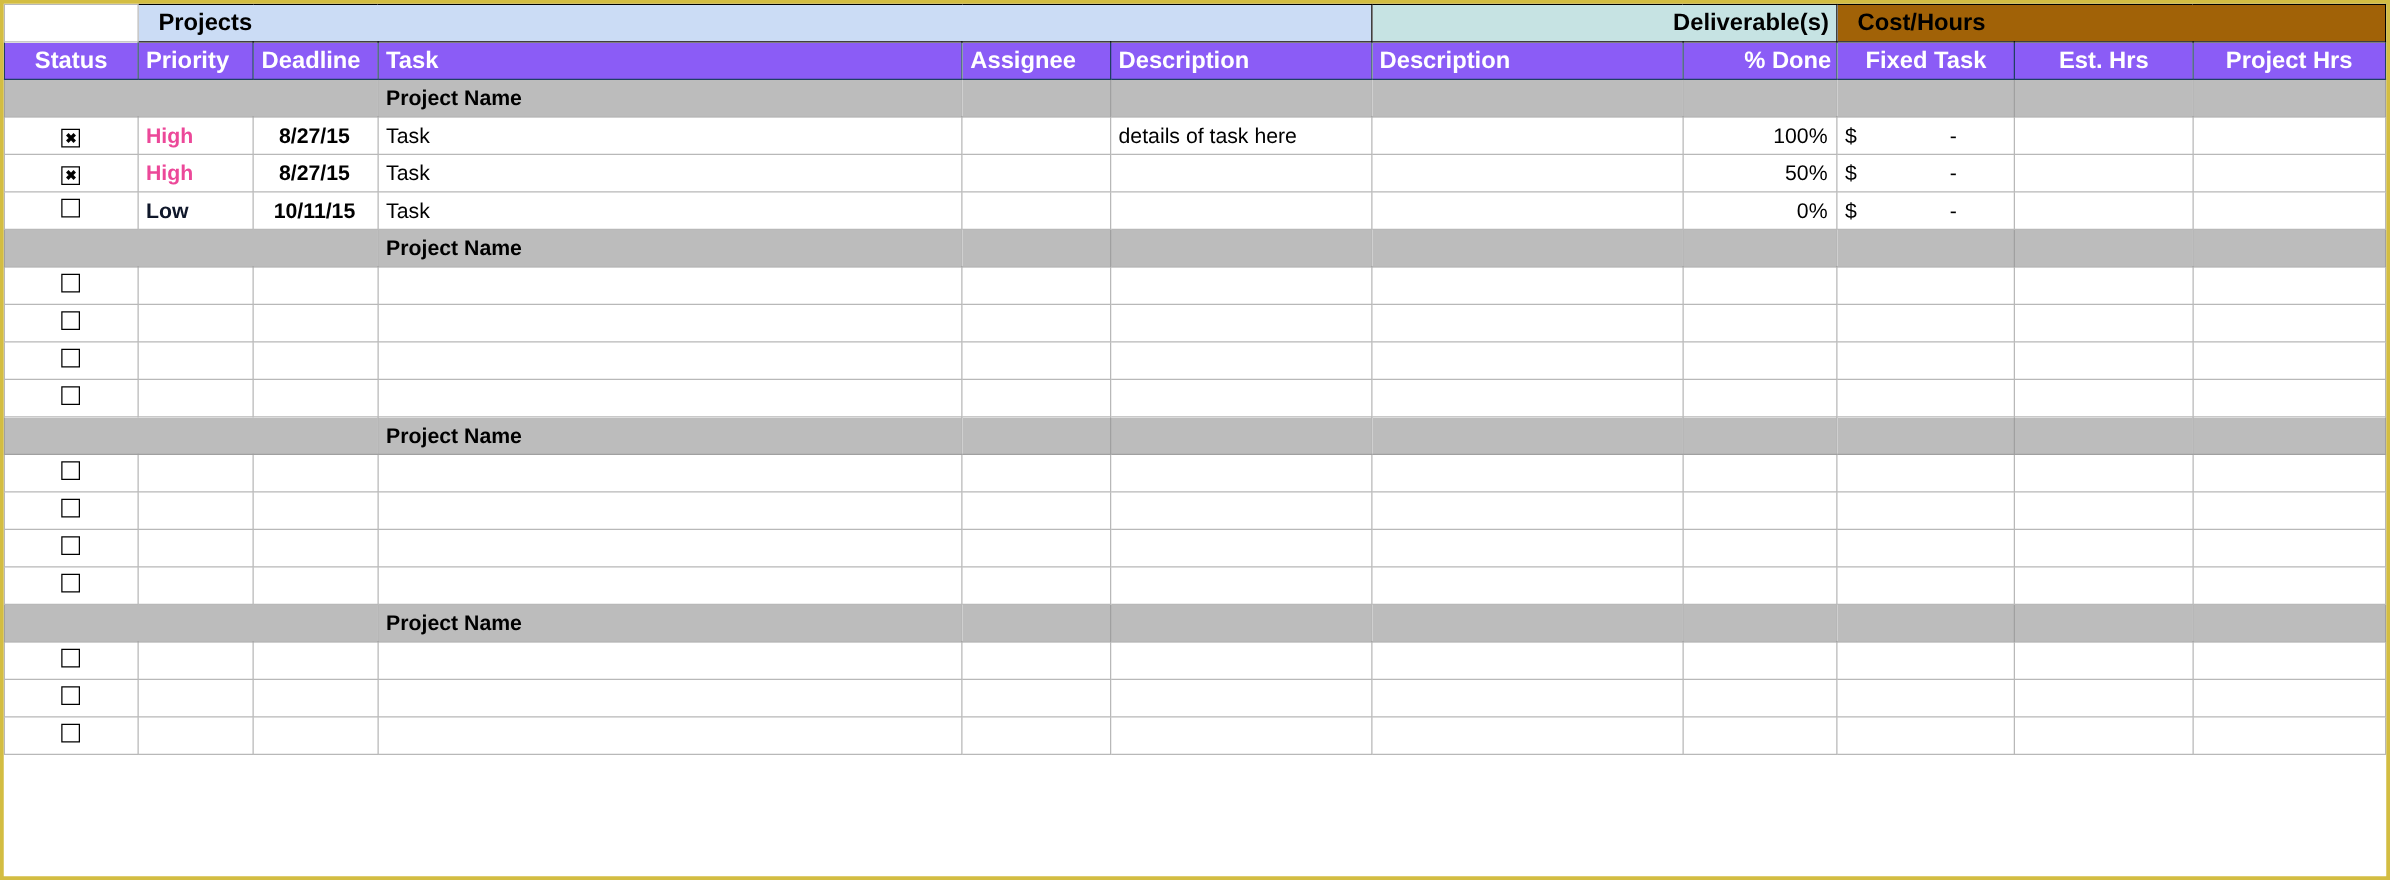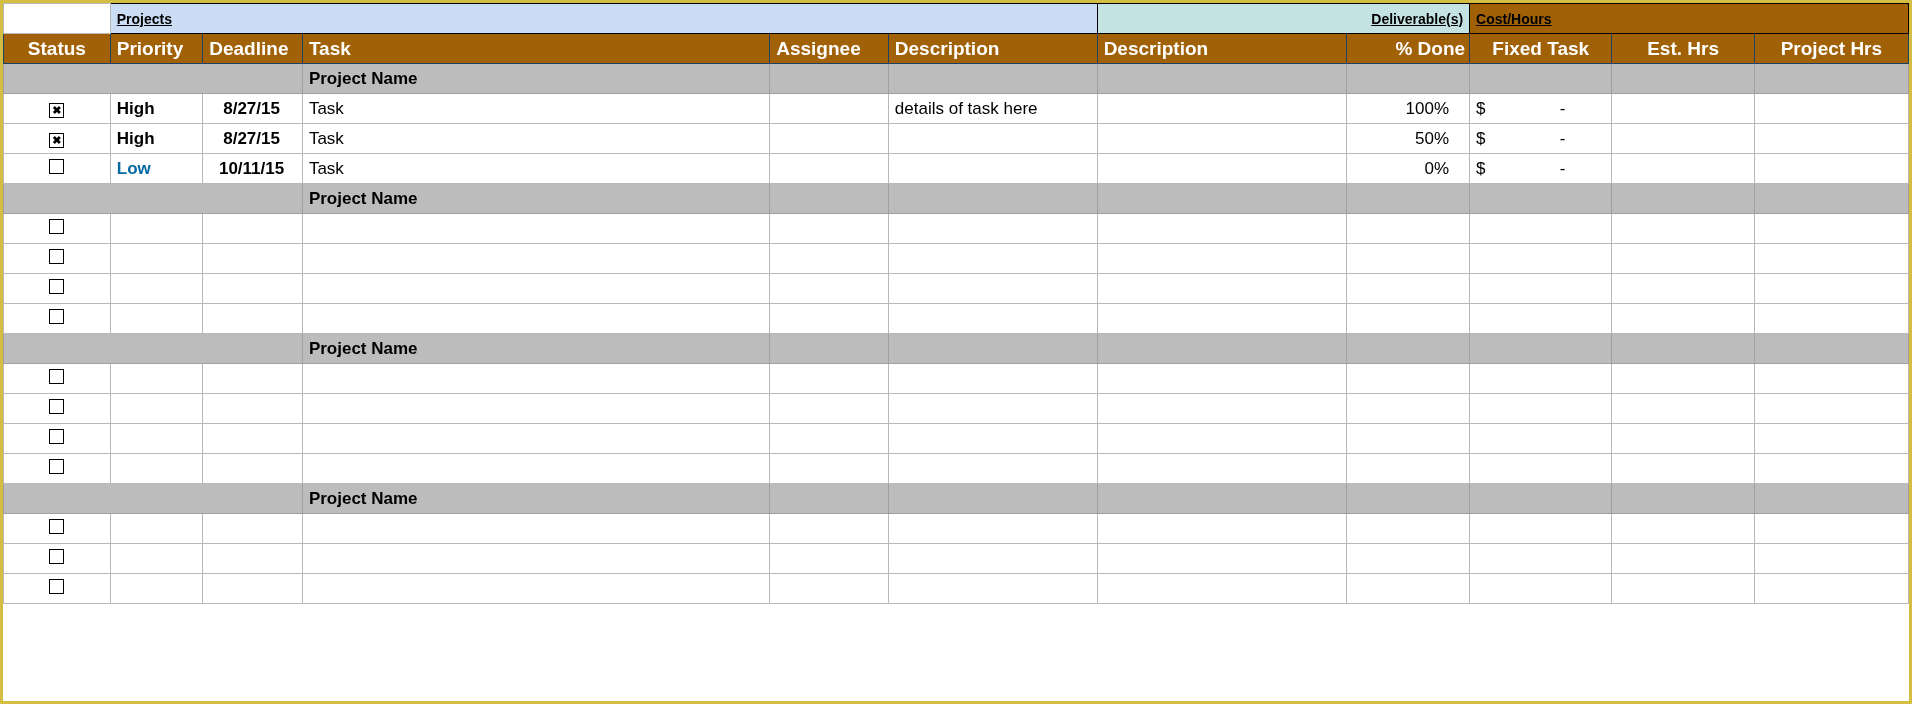--- a/index.html
+++ b/index.html
@@ -33,57 +33,56 @@
   col.c-desc     { width: 176px; }
   col.c-deliv    { width: 210px; }
   col.c-done     { width: 104px; }
   col.c-fixcost  { width: 120px; }
   col.c-esthrs   { width: 120px; }
   col.c-acthrs   { width: 130px; }
 
   
   .sec-row td {
     font-weight: bold;
-    font-size: 14px;
+    font-size: 19px;
     border: 1px solid #000;
-    padding-left: 6px;
-    text-decoration: underline;
+    padding-left: 16px;
   }
   .sec-corner   { background:#fff; border:1px solid #b8b8b8 !important; }
   .sec-projects { background:#cbdcf5; }
   .sec-deliv    { background:#c6e3e3;text-align:right; }
   .sec-cost     { background:#a16207; }
 
   
   .hdr-row th {
-    background:#a16207;
+    background:#8b5cf6;
     color:#fff;
     font-weight:bold;
     font-size:19px;
     border:1px solid #1f3f63;
     text-align:center;
   }
   .hdr-row th.left { text-align:left; padding-left:6px; }
 
   
   .proj-row td {
     background:#bcbcbc;
     font-weight:bold;
     border:1px solid #a0a0a0;
     height:30px;
     margin-top:28px;
   }
 
   
   .data-row td { background:#fff; }
   .status-cell { text-align:center; vertical-align:middle; }
-  .priority-high { color:#000000; font-weight:bold; }
-  .priority-low  { color:#0369a1; font-weight:bold; }
+  .priority-high { color:#ec4899; font-weight:bold; }
+  .priority-low  { color:#0f172a; font-weight:bold; }
   .deadline-cell { text-align:center; font-weight:bold; padding-right:8px;}
-  .done-cell { text-align:right; padding-right:20px; }
+  .done-cell { text-align:right; padding-right:7px; }
   .money-cell { text-align:left; padding-left:6px; }
   .money-cell .sym { float:left; }
   .money-cell .dash { float:right; padding-right:40px; }
 
   .chk {
     display:inline-block;
     width:15px; height:15px;
     border:1.5px solid #000;
     line-height:13px;
     font-size:12px;

